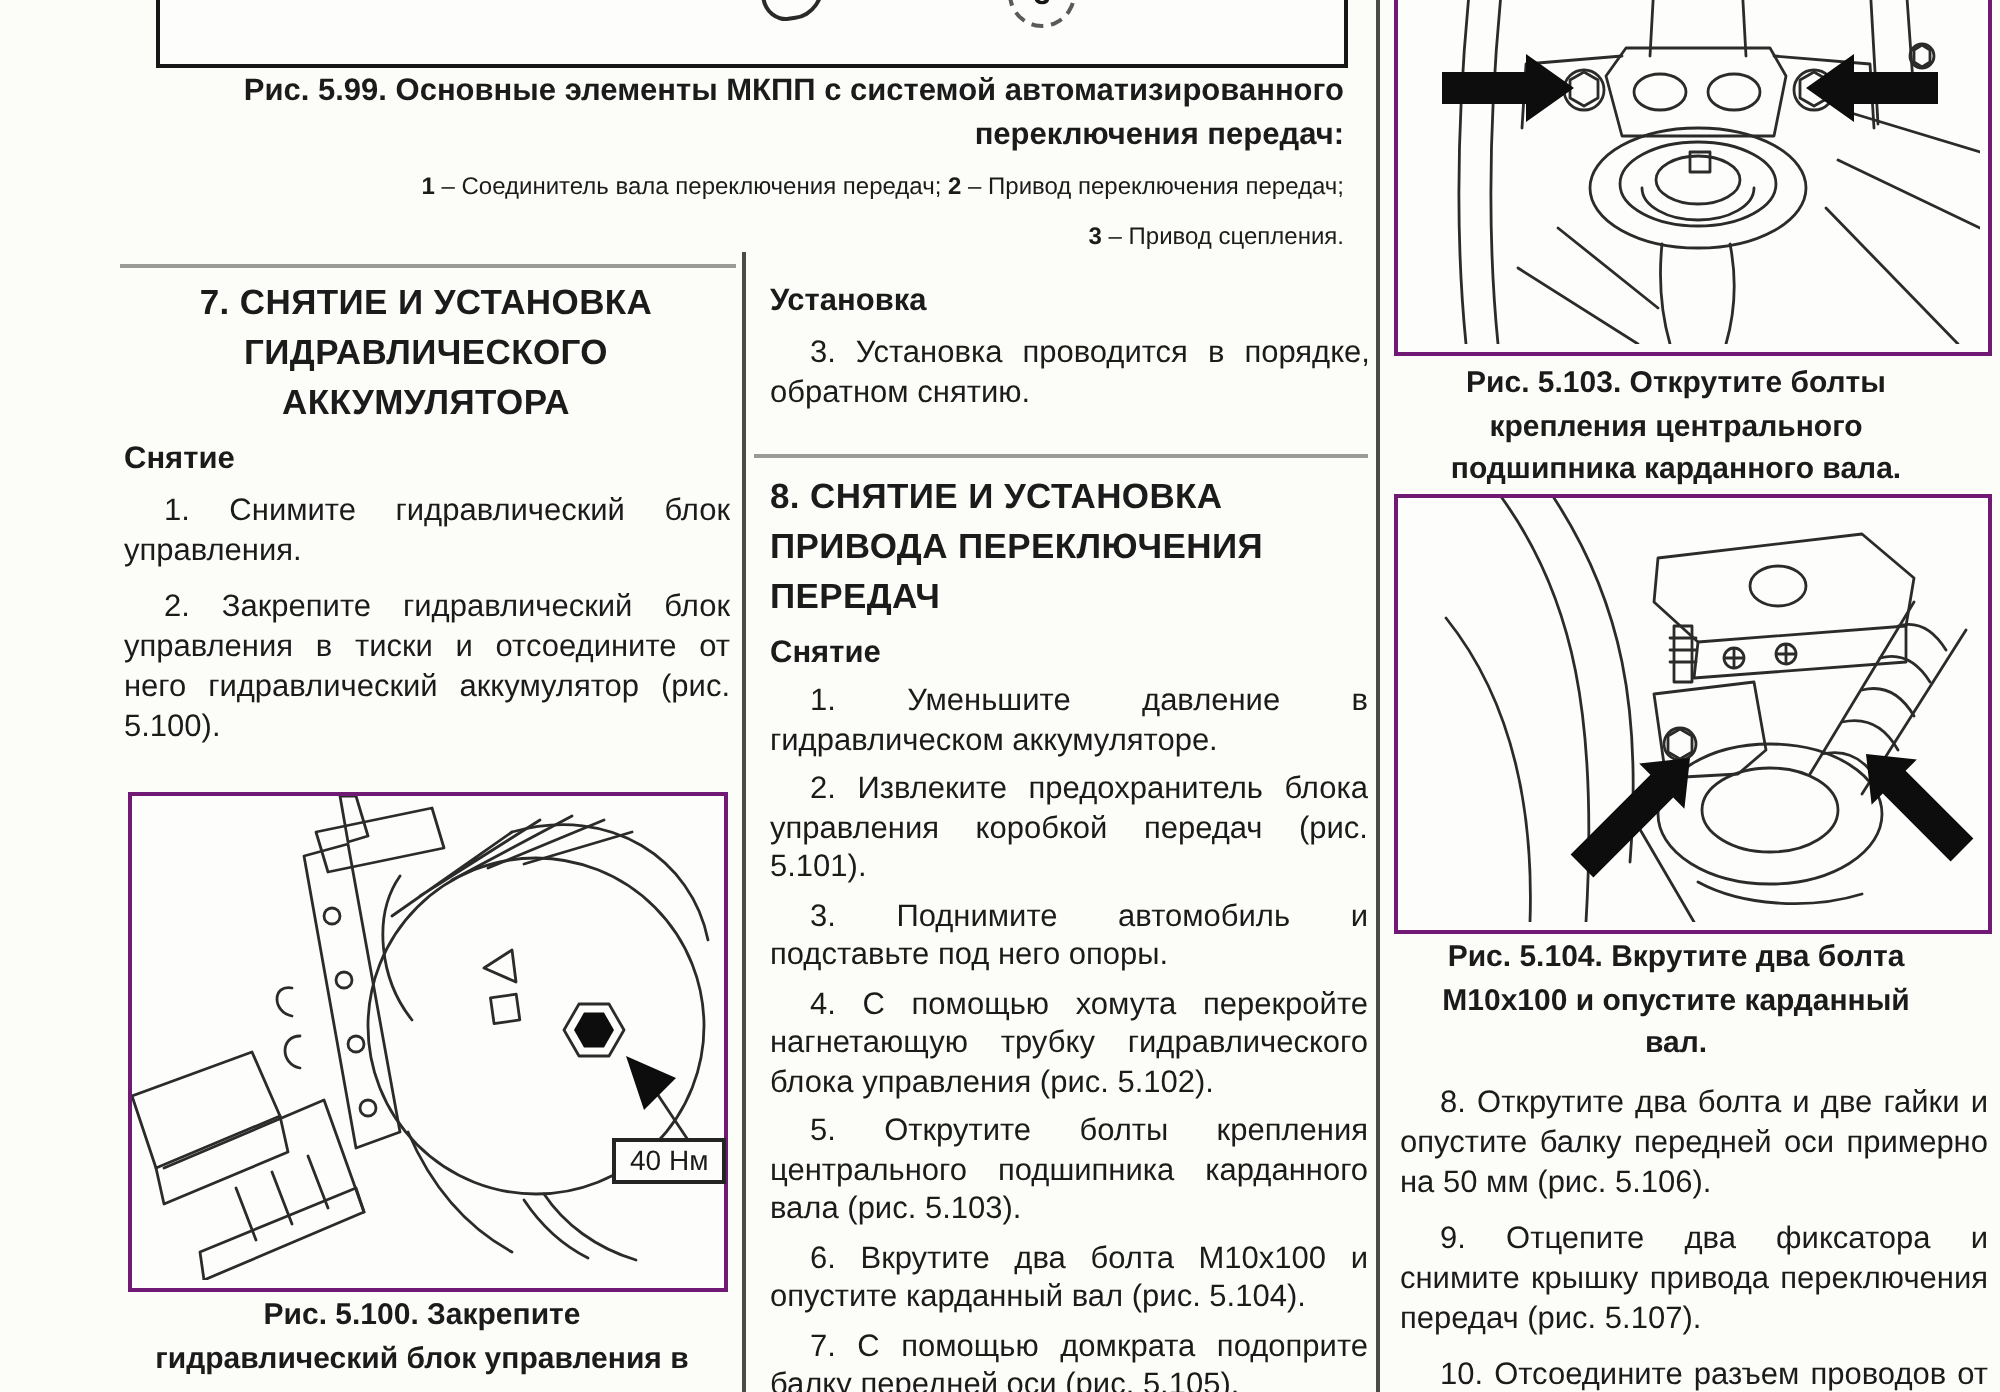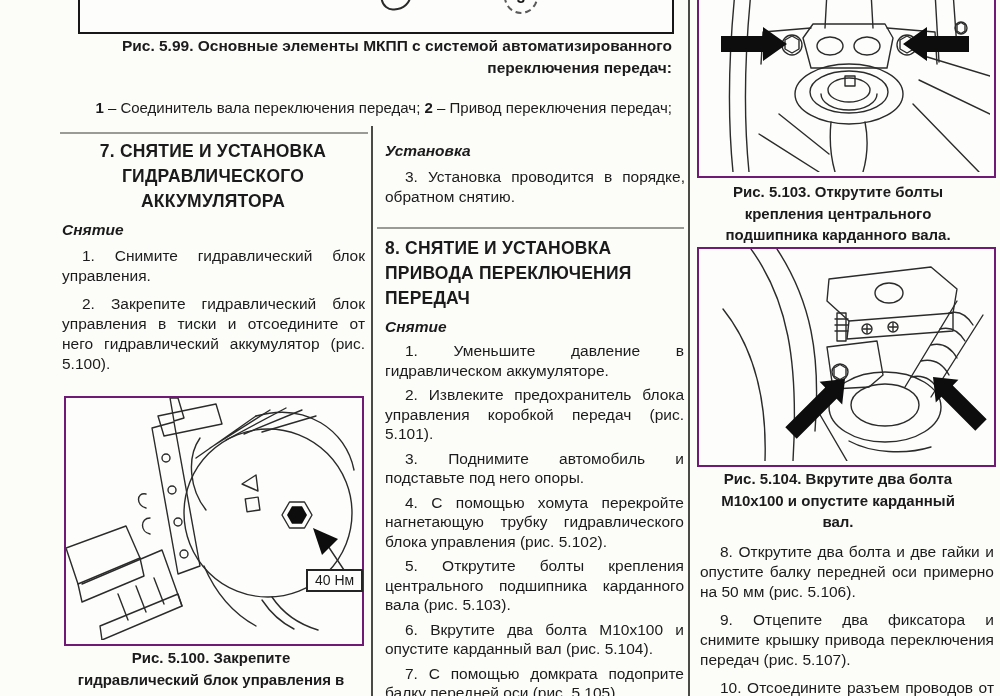--- a/index.html
+++ b/index.html
@@ -20,28 +20,28 @@
   .callout{
     position:absolute;display:flex;align-items:center;justify-content:center;
     font-weight:bold;font-size:15px;color:#161616;
   }
   .c2{left:300px;top:-12px;width:28px;height:30px;border:2px solid #2a2a2a;
       border-radius:46% 54% 58% 42%;transform:rotate(-8deg);}
   .c3{left:424px;top:-8px;width:30px;height:30px;border:2px dashed #5a5a5a;border-radius:50%;}
   
   .cap599{left:80px;top:35px;width:592px;text-align:right;}
   .cap599 .capmain{font-weight:bold;font-size:15.5px;line-height:22px;}
-  .cap599 .legend{font-size:15px;line-height:22px;margin-top:18px;}
+  .cap599 .legend{font-size:12px;line-height:22px;margin-top:3px;}
   .cap599 .legend b{font-weight:bold;}
   
   .rule{height:2px;background:#9a9a96;}
   .vdiv{width:2px;background:#4a4a46;}
   
   .heading{font-weight:bold;font-size:17.5px;line-height:25px;letter-spacing:.2px;}
-  .subhead{font-weight:bold;font-style:italic;font-size:15.5px;}
+  .subhead{font-weight:bold;font-size:15.5px;}
   .para{font-size:15.5px;line-height:20px;text-align:justify;text-indent:20px;
         margin:0 0 8px 0;hyphens:auto;}
   .m-steps .para{line-height:19.5px;margin:0 0 5px 0;}
   
   .figbox{border:2px solid #701a75;background:#fdfdfb;}
   .figbox svg{display:block;}
   .figcap{font-weight:bold;font-size:15px;line-height:21.5px;text-align:center;}
   .figcap .inner{display:block;margin:0 auto;}
   .torque{
     position:absolute;border:2px solid #242424;background:#fdfdfb;
@@ -56,20 +56,21 @@
 <div class="page">
 
   <div class="abs fig599">
     <span class="callout c2">2</span>
     <span class="callout c3">3</span>
   </div>
 
   <div class="abs cap599">
     <div class="capmain">Рис. 5.99. Основные элементы МКПП с системой автоматизированного переключения передач:</div>
     <div class="legend"><b>1</b><span> – Соединитель вала переключения передач; </span><b>2</b><span> – Привод переключения передач;</span></div>
+    <div class="legend"><b>3</b><span> – Привод сцепления.</span></div>
   </div>
 
   <div class="abs rule" style="left:60px;top:132px;width:308px;"></div>
   <div class="abs vdiv" style="left:371px;top:126px;height:570px;"></div>
   <div class="abs vdiv" style="left:688px;top:0;height:696px;"></div>
   <div class="abs rule" style="left:377px;top:227px;width:307px;"></div>
 
   <div class="abs heading" style="left:62px;top:139px;width:302px;text-align:center;">7. СНЯТИЕ И УСТАНОВКА ГИДРАВЛИЧЕСКОГО АККУМУЛЯТОРА</div>
   <div class="abs subhead" style="left:62px;top:221px;">Снятие</div>
   <div class="abs" style="left:62px;top:246px;width:303px;">

